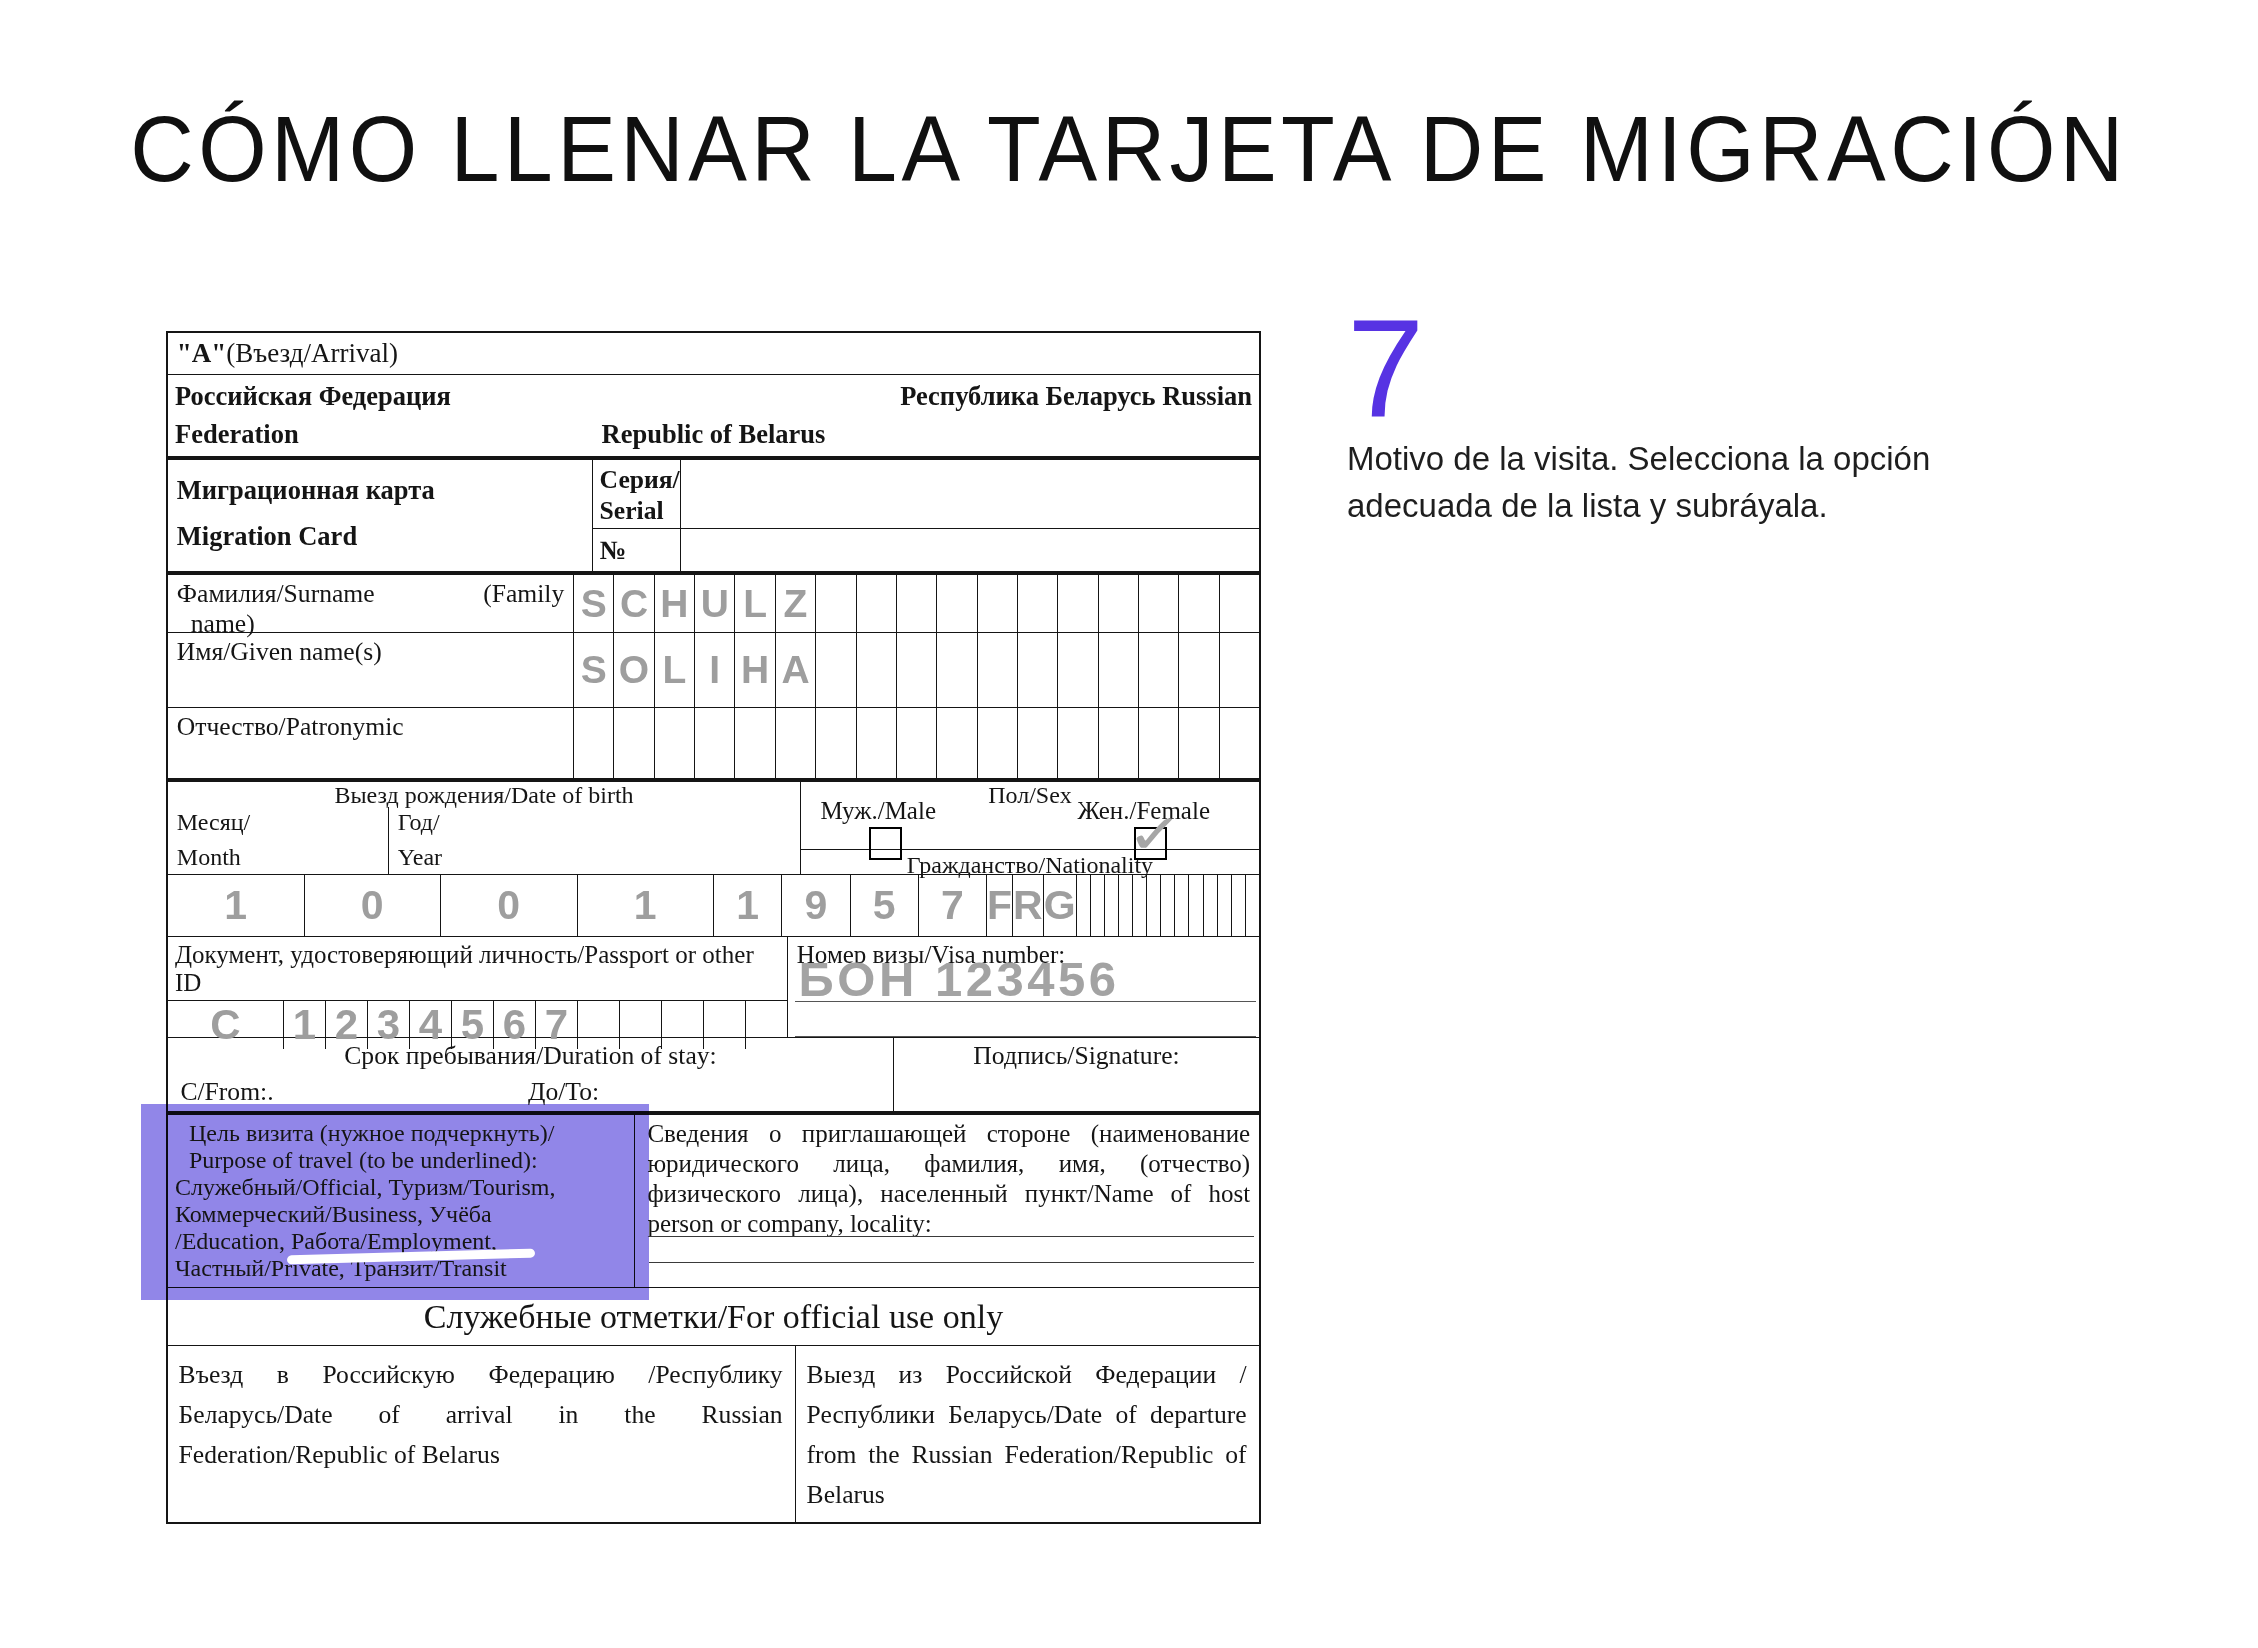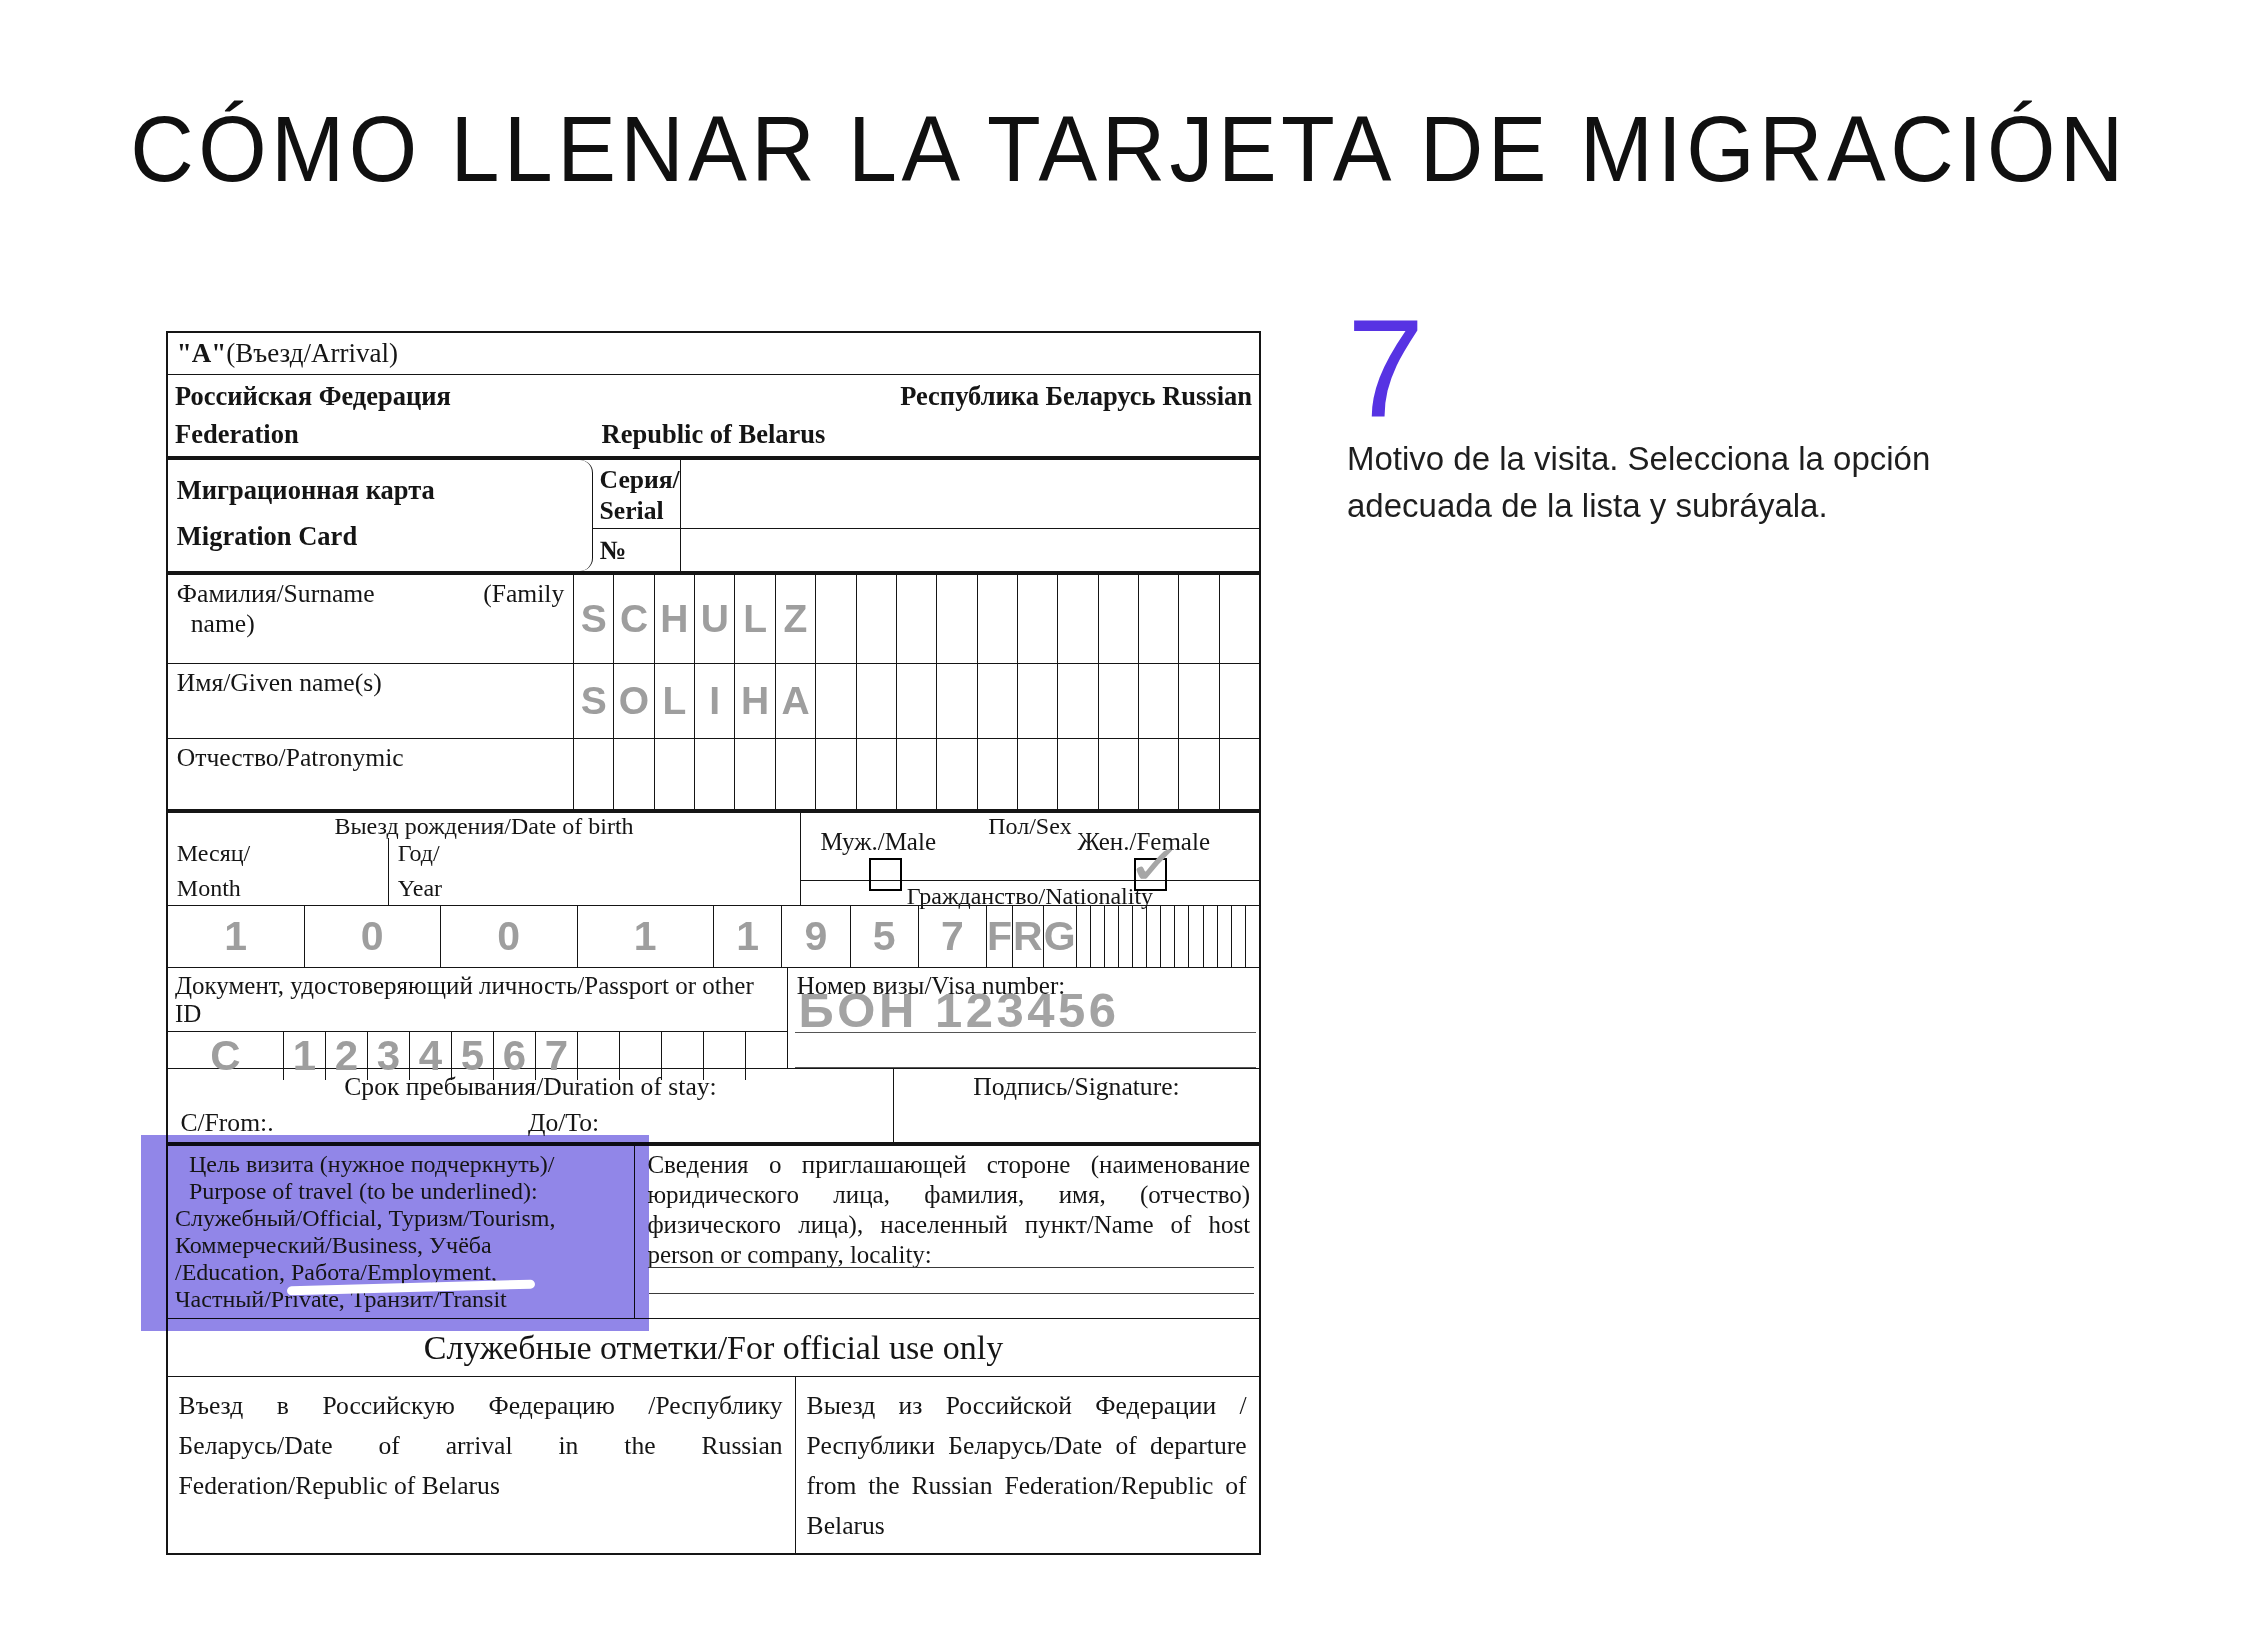--- a/index.html
+++ b/index.html
@@ -27,29 +27,29 @@
   .b{font-weight:bold;}
   .col{display:flex;flex-direction:column;box-sizing:border-box;}
 
   .r1{height:42px;align-items:center;padding-left:8.8px;font-size:27px;}
   .r2{height:85px;flex-direction:column;justify-content:space-around;padding:1.8px 7px;font-size:26.5px;}
   .r2 .l1{display:flex;justify-content:space-between;}
   .r2 .l2{position:relative;}
   .r2 .l2 .center{position:absolute;left:50%;transform:translateX(-50%);}
 
   .r3{height:115px;}
-  .mlabel{width:406px;border-right:1.8px solid #151515;padding:7px 8.8px;font-size:26.5px;line-height:1.75;border-radius:13px;}
+  .mlabel{width:406px;border-right:1.8px solid #151515;padding:7px 8.8px;font-size:26.5px;line-height:1.75;}
   .serialcol{width:88px;border-right:1.8px solid #151515;}
   .serialcol .sc1{height:69px;border-bottom:1.8px solid #151515;padding:3.5px 7px;font-size:25.6px;line-height:1.25;box-sizing:border-box;}
   .serialcol .sc2{flex:1;padding:1.8px 7px;font-size:26.5px;display:flex;align-items:center;}
   .serialval{flex:1;}
   .serialval .sv1{height:69px;border-bottom:1.8px solid #151515;box-sizing:border-box;}
   .serialval .sv2{flex:1;}
 
-  .r4{height:89px;} .r5{height:75px;} .r6{height:74px;}
+  .r4{height:58px;} .r5{height:75px;} .r6{height:74px;}
   .flabel{width:406px;border-right:1.8px solid #151515;padding:4.4px 8.8px;box-sizing:border-box;font-size:25.6px;}
   .flabel .fl1{display:flex;justify-content:space-between;}
   .flabel .fl2{padding-left:14px;}
   .cells,.cellgroup{display:flex;flex:1;}
   .cell{flex:1;display:flex;align-items:center;justify-content:center;
         font-family:"Liberation Sans",sans-serif;font-weight:bold;
         font-size:39px;color:#9e9e9e;box-sizing:border-box;}
   .cell + .cell{border-left:1.8px solid #151515;}
   .bl{border-left:1.8px solid #151515;}
 

